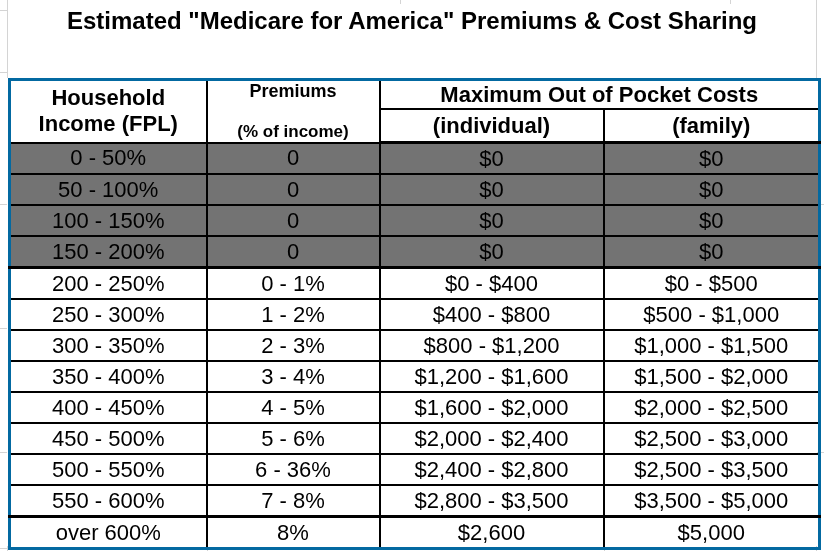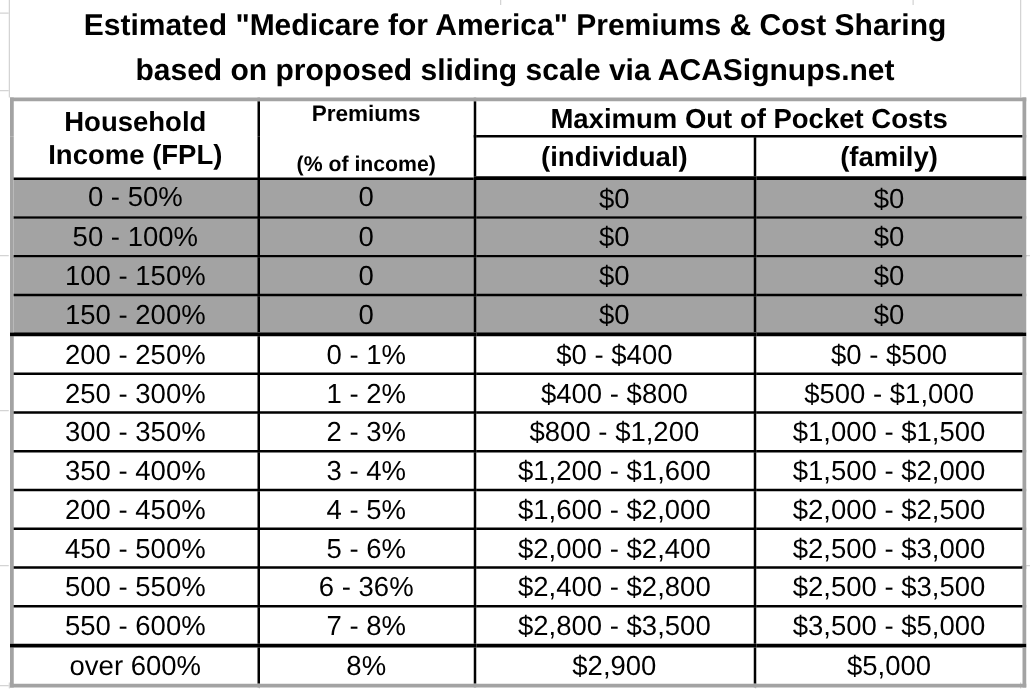--- a/index.html
+++ b/index.html
@@ -19,40 +19,40 @@
     font-size:24px;
     line-height:36px;
     white-space:nowrap;
   }
   
   table.grid {
     position:absolute; left:8px; top:78px;
     width:810px;
     border-collapse:collapse;
     table-layout:fixed;
-    border:3px solid #a3a3a3;
+    border:3px solid #0369a1;
   }
   table.grid td {
     border:2px solid #000;
     text-align:center;
     vertical-align:middle;
     padding:0;
     font-size:22px;
     overflow:hidden;
     white-space:nowrap;
   }
   tr.h1 td { height:27px; font-weight:bold; }
   tr.h2 td { height:31px; font-weight:bold; }
   tr.h2 td { border-bottom:3px solid #000; }
   td.th-income { font-weight:bold; line-height:1.2; }
   td.th-premiums { font-weight:bold; }
   td.th-premiums .main { font-size:18px; line-height:1.15; }
   td.th-premiums .sub  { font-size:17px; line-height:1.1;margin-top:21px; }
   tr.datarow td { height:29px; }
-  tr.hl td { background:#a3a3a3; }
+  tr.hl td { background:#737373; }
   tr.sec-start td { border-top:3px solid #000; }
   
   .gl { position:absolute; background:#d4d4d4; }
   .gl-v { width:1px; }
   .gl-h { height:1px; }
 </style>
 </head>
 <body>
 
 <div class="wrap">
@@ -69,21 +69,20 @@
   <div class="gl gl-h" style="left:0;top:72px;width:7px"></div>
   <div class="gl gl-h" style="left:0;top:204px;width:7px"></div>
   <div class="gl gl-h" style="left:0;top:328px;width:7px"></div>
   <div class="gl gl-h" style="left:0;top:452px;width:7px"></div>
   <div class="gl gl-h" style="left:0;top:548px;width:7px"></div>
   <div class="gl gl-h" style="left:817px;top:204px;width:7px"></div>
   <div class="gl gl-h" style="left:817px;top:452px;width:7px"></div>
 
   <div class="titles">
     <div class="title-line">Estimated "Medicare for America" Premiums &amp; Cost Sharing</div>
-    <div class="title-line">based on proposed sliding scale via ACASignups.net</div>
   </div>
 
   <table class="grid">
     <colgroup>
       <col style="width:197px">
       <col style="width:173px">
       <col style="width:224px">
       <col style="width:216px">
     </colgroup>
     <tbody>
@@ -144,21 +143,21 @@
       <td>$800 - $1,200</td>
       <td>$1,000 - $1,500</td>
     </tr>
         <tr class="datarow">
       <td>350 - 400%</td>
       <td>3 - 4%</td>
       <td>$1,200 - $1,600</td>
       <td>$1,500 - $2,000</td>
     </tr>
         <tr class="datarow">
-      <td>200 - 450%</td>
+      <td>400 - 450%</td>
       <td>4 - 5%</td>
       <td>$1,600 - $2,000</td>
       <td>$2,000 - $2,500</td>
     </tr>
         <tr class="datarow">
       <td>450 - 500%</td>
       <td>5 - 6%</td>
       <td>$2,000 - $2,400</td>
       <td>$2,500 - $3,000</td>
     </tr>
@@ -170,19 +169,19 @@
     </tr>
         <tr class="datarow">
       <td>550 - 600%</td>
       <td>7 - 8%</td>
       <td>$2,800 - $3,500</td>
       <td>$3,500 - $5,000</td>
     </tr>
         <tr class="datarow sec-start">
       <td>over 600%</td>
       <td>8%</td>
-      <td>$2,900</td>
+      <td>$2,600</td>
       <td>$5,000</td>
     </tr>
       </tbody>
   </table>
 
 </div>
 
 </body></html>

